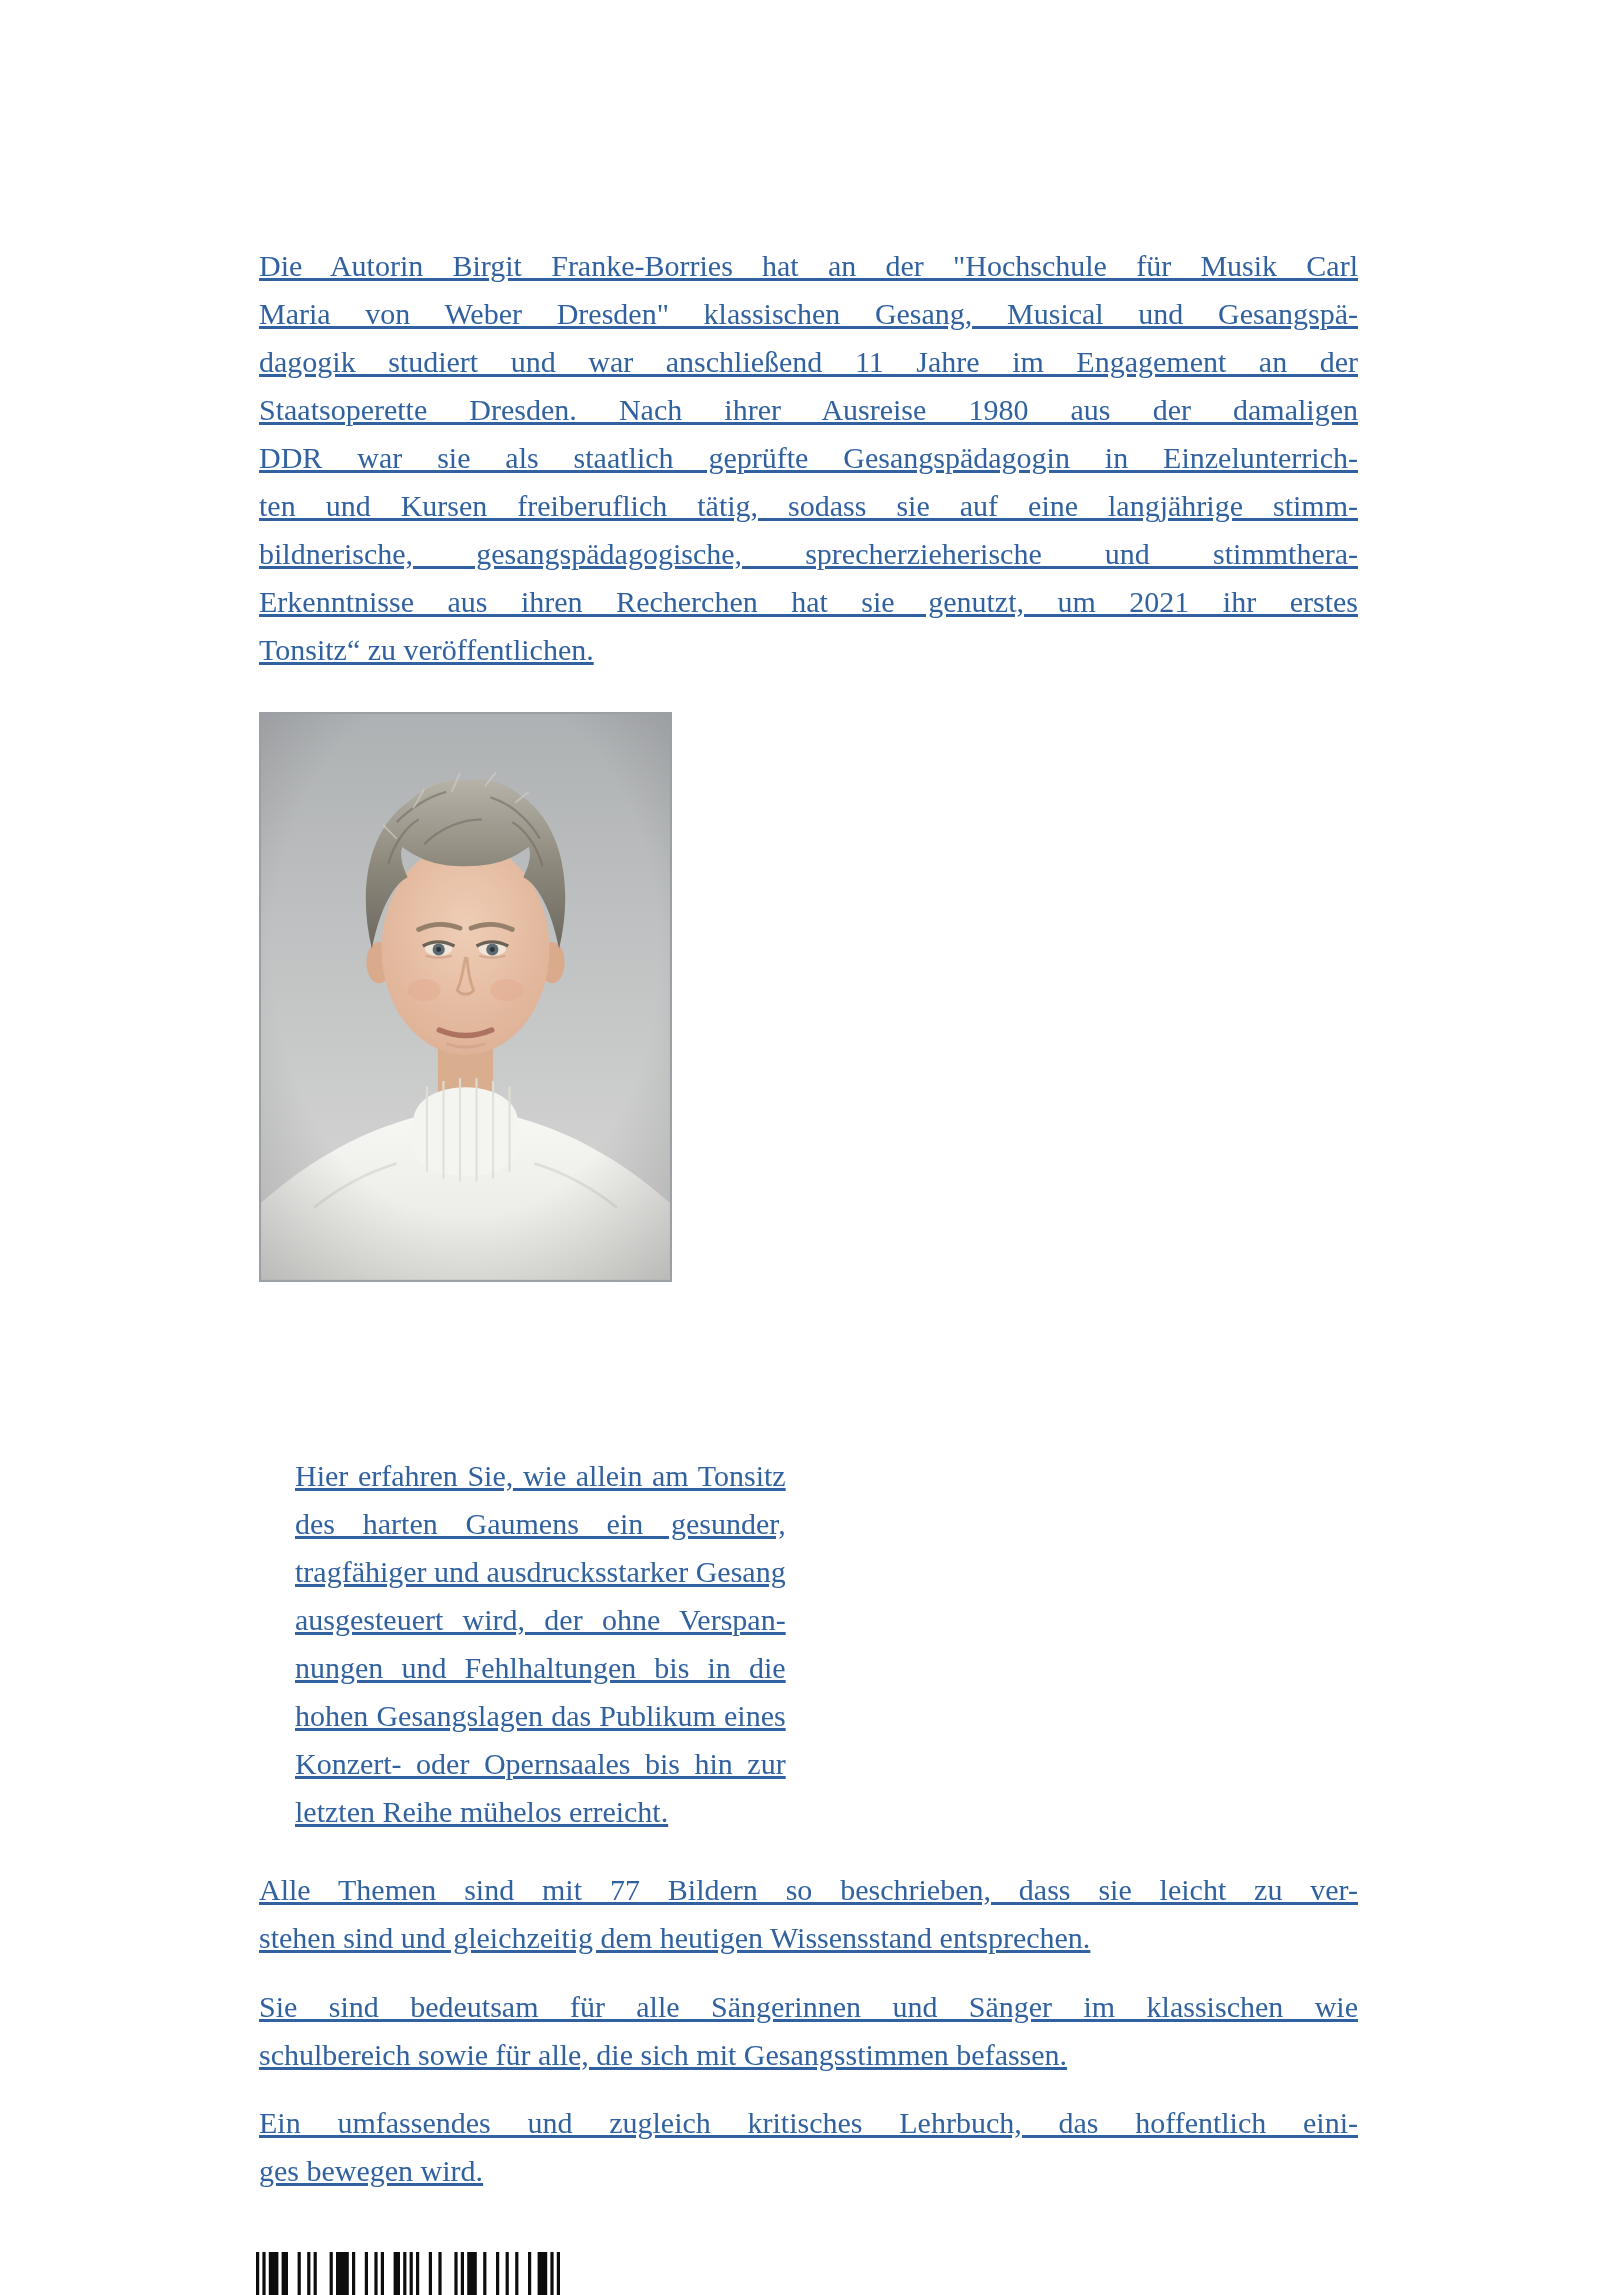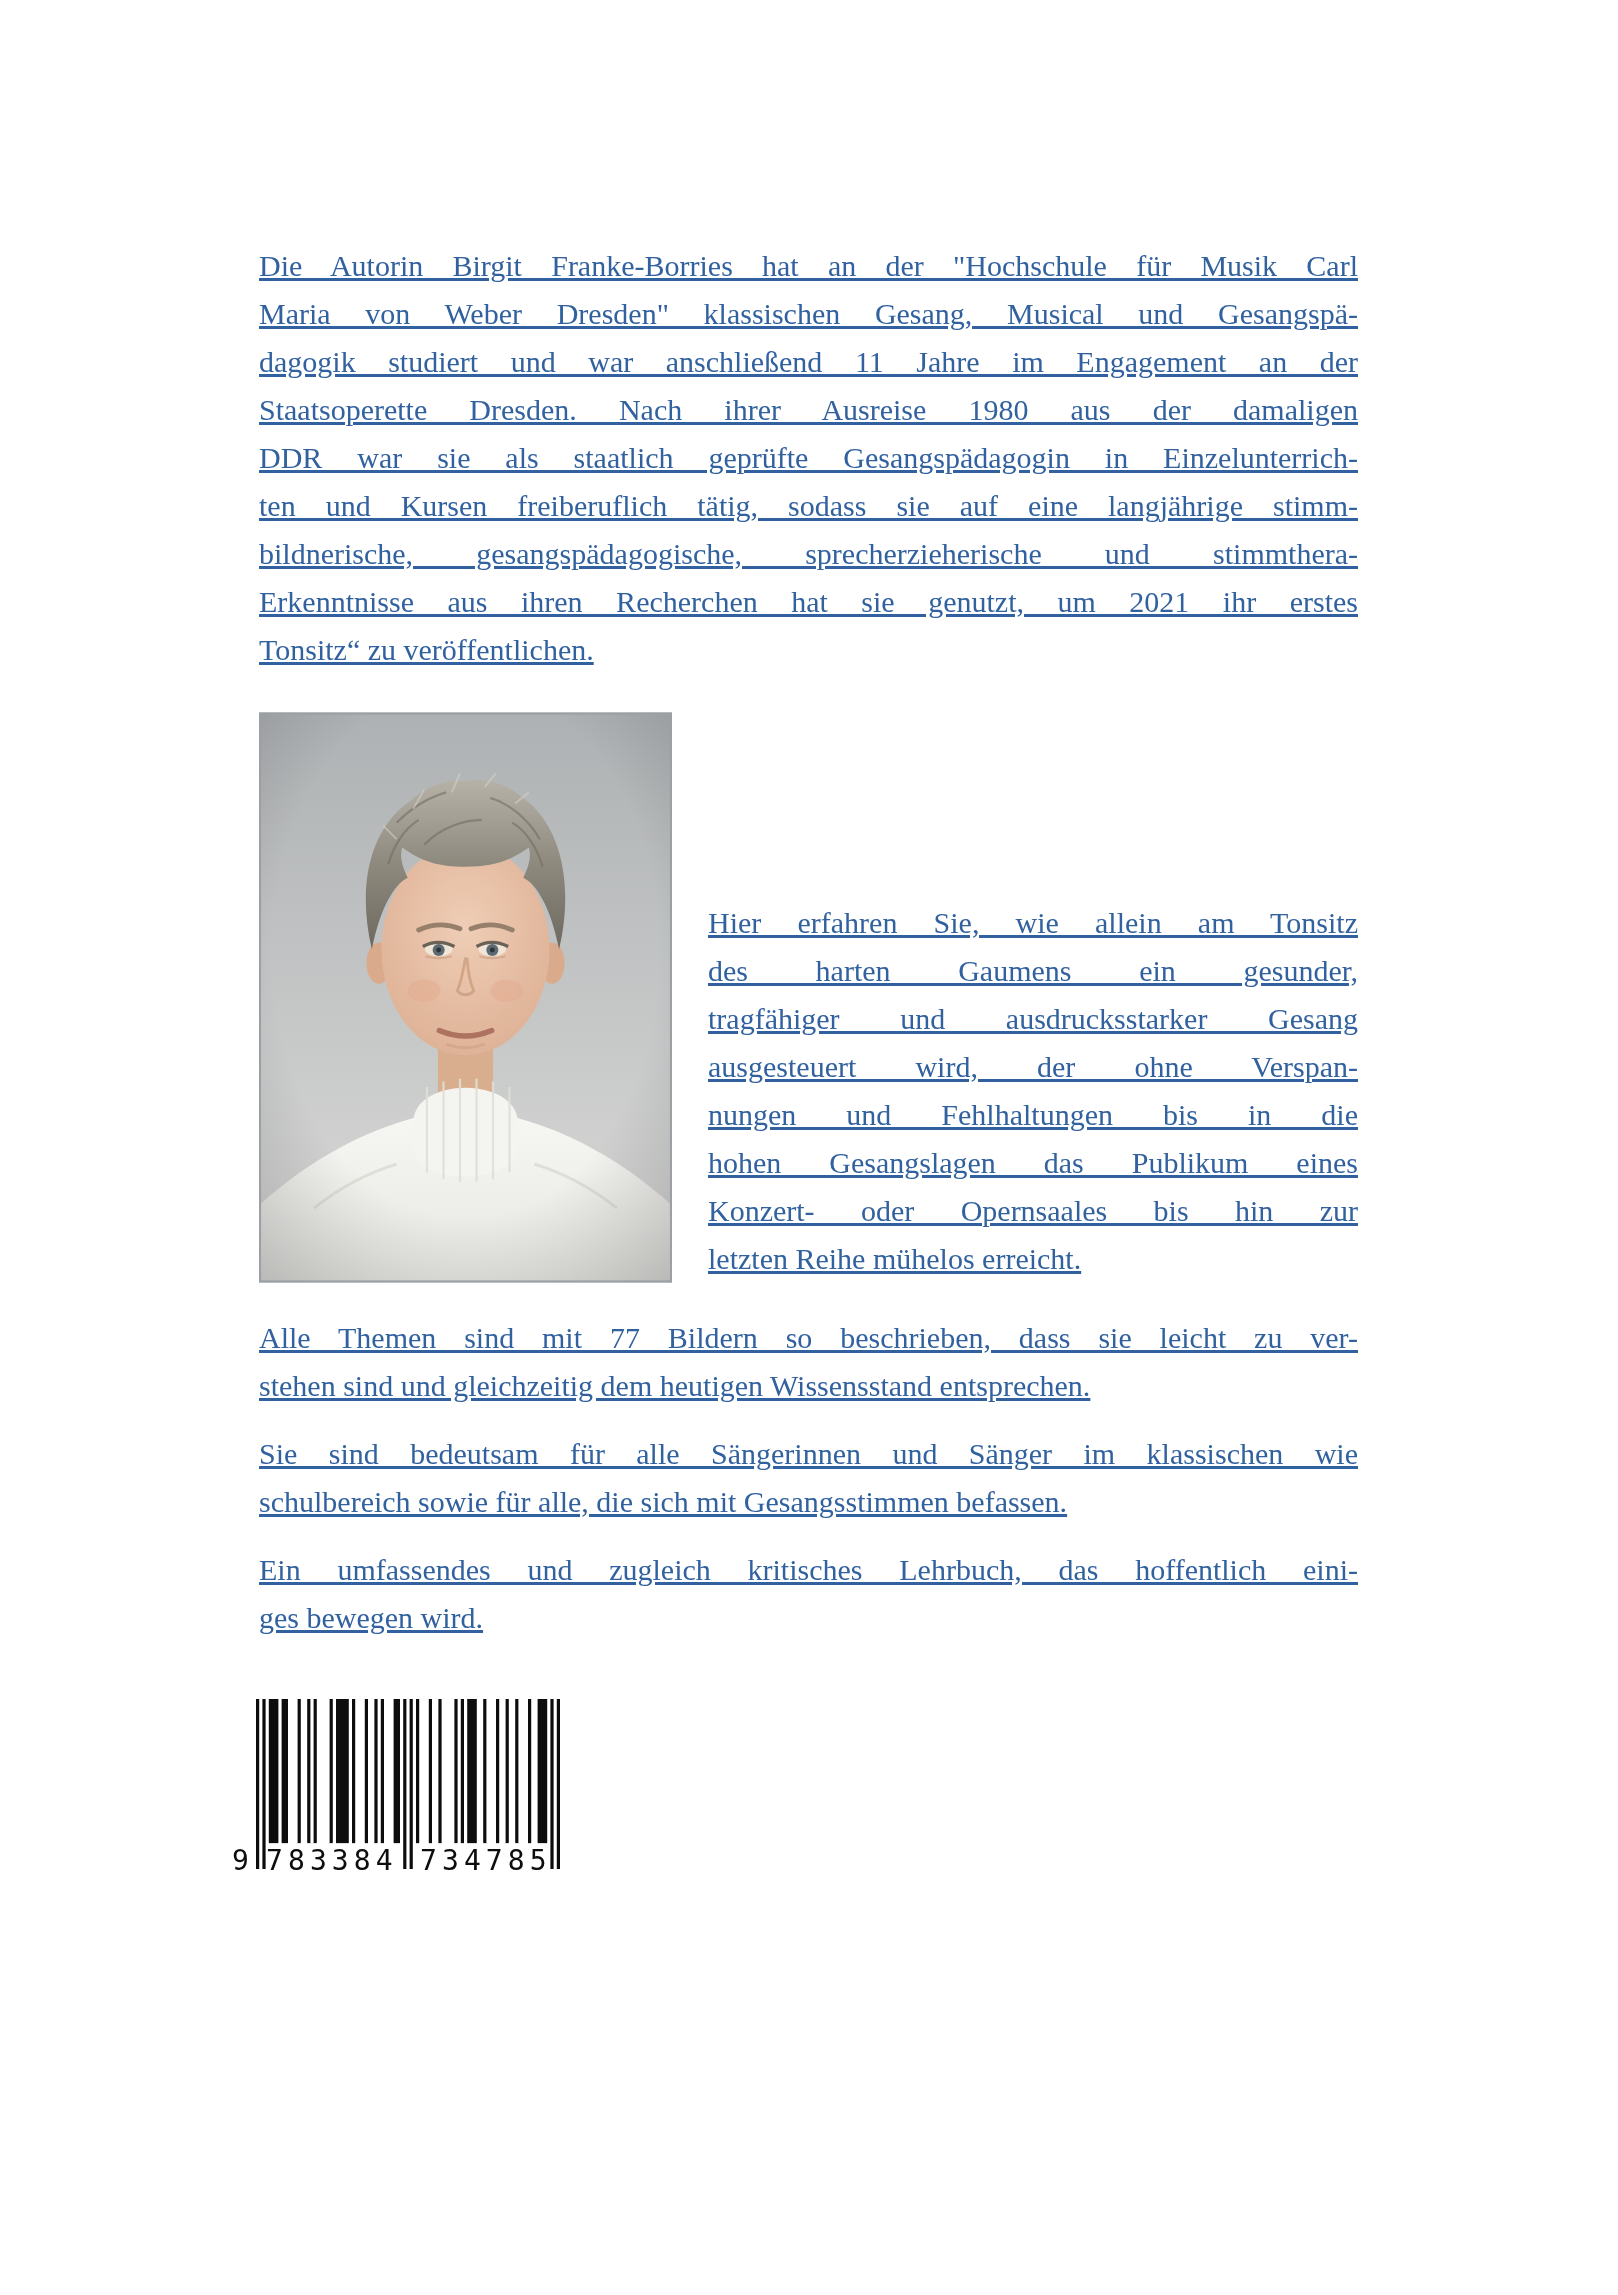--- a/index.html
+++ b/index.html
@@ -22,21 +22,21 @@
     font-size: 30px;
     line-height: 48px;
     text-align: justify;
     text-align-last: justify;
     white-space: nowrap;
     text-decoration: underline;
   }
   .ln-last { text-align-last: left; }
   .para { margin: 0 0 20.4px 0; }
 
-  .photo-row { display: flex; align-items: flex-end; margin: 38px 0 30.5px 0; }
+  .photo-row { display: flex; align-items: flex-start; margin: 38px 0 30.5px 0; flex-direction: column; }
   .portrait { margin: 0; width: 413px; height: 571px; flex: 0 0 413px; }
   .portrait svg { display: block; width: 100%; height: 100%; }
   .teaser { flex: 1 1 auto; margin-left: 36px; padding-top: 170px; }
 
   
   .barcode { position: relative; margin-top: 57px; margin-left: -27px; width: 333px; height: 208px; }
   .bars { position: absolute; top: 0; left: 24px; width: 304px; height: 170px; }
   .bars rect { fill: #0d0d0d; }
   .bc-digit {
     position: absolute;

